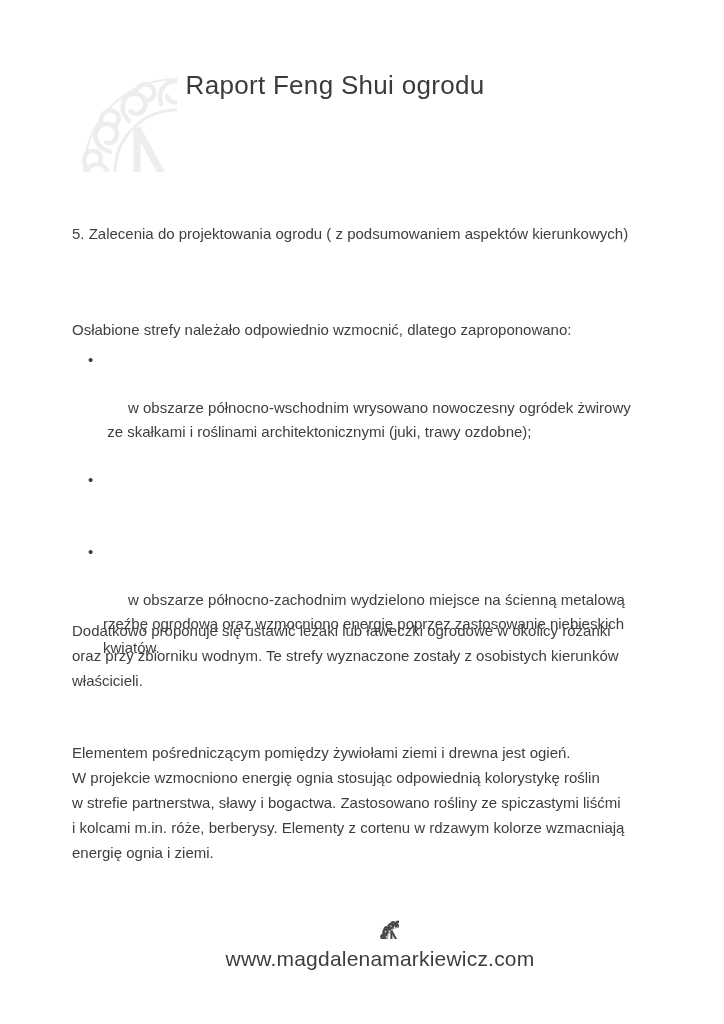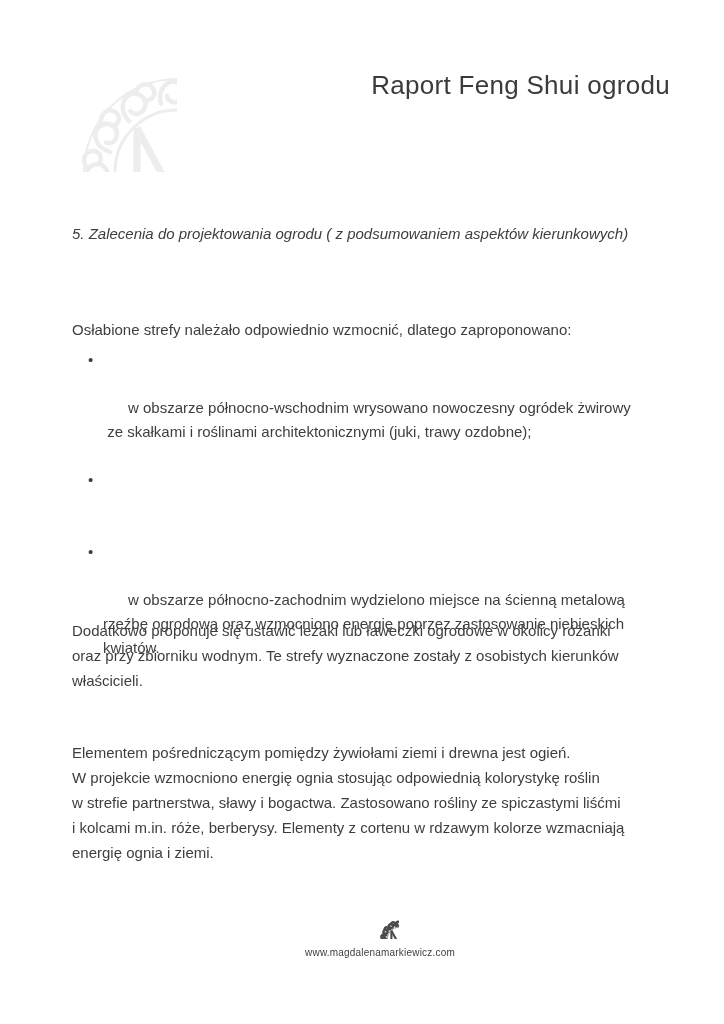--- a/index.html
+++ b/index.html
@@ -21,48 +21,48 @@
   }
   .footer-logo {
     position:absolute; left:361px; top:901px;
     width:38px; height:38px; color:#4a4a4a;
     --msw:11; --osw:13;
   }
 
   
   .doc-title {
     position:absolute; top:70px; left:0; width:670px;
-    text-align:right; font-size:26px; font-weight:300;
+    text-align:center; font-size:26px; font-weight:300;
     letter-spacing:0.3px; color:#3b3b3b;
   }
   .tblock {
     position:absolute; left:72px;
     font-size:15px; font-weight:300; line-height:25px;
     white-space:pre; color:#3e3e3e;
   }
-  .section-heading { top:221px;font-style:italic; }
+  .section-heading { top:221px; }
   .intro           { top:301px;margin-top:16px; }
   .para-1          { top:541px; }
   .para-2          { top:618px; }
   .para-3          { top:740px; }
 
   .rec-list {
     position:absolute; left:72px; top:348px;
     list-style:none; font-size:15px; font-weight:300;
     line-height:24px; color:#3e3e3e;
   }
   .rec-list li { position:relative; padding-left:31px; white-space:pre; }
   .rec-list .bullet {
     position:absolute; left:16px; top:0;
     font-size:15px; line-height:24px;
   }
 
   .website {
     position:absolute; left:180px; top:947px; width:400px;
-    text-align:center; font-size:10px; font-weight:300;
+    text-align:center; font-size:21px; font-weight:300;
     letter-spacing:0.2px; color:#3e3e3e;
   }
 </style>
 </head>
 <body>
 
 <svg width="0" height="0" style="position:absolute" aria-hidden="true">
   <defs>
     <symbol id="mm-logo" viewBox="-100 -100 200 200">
 

